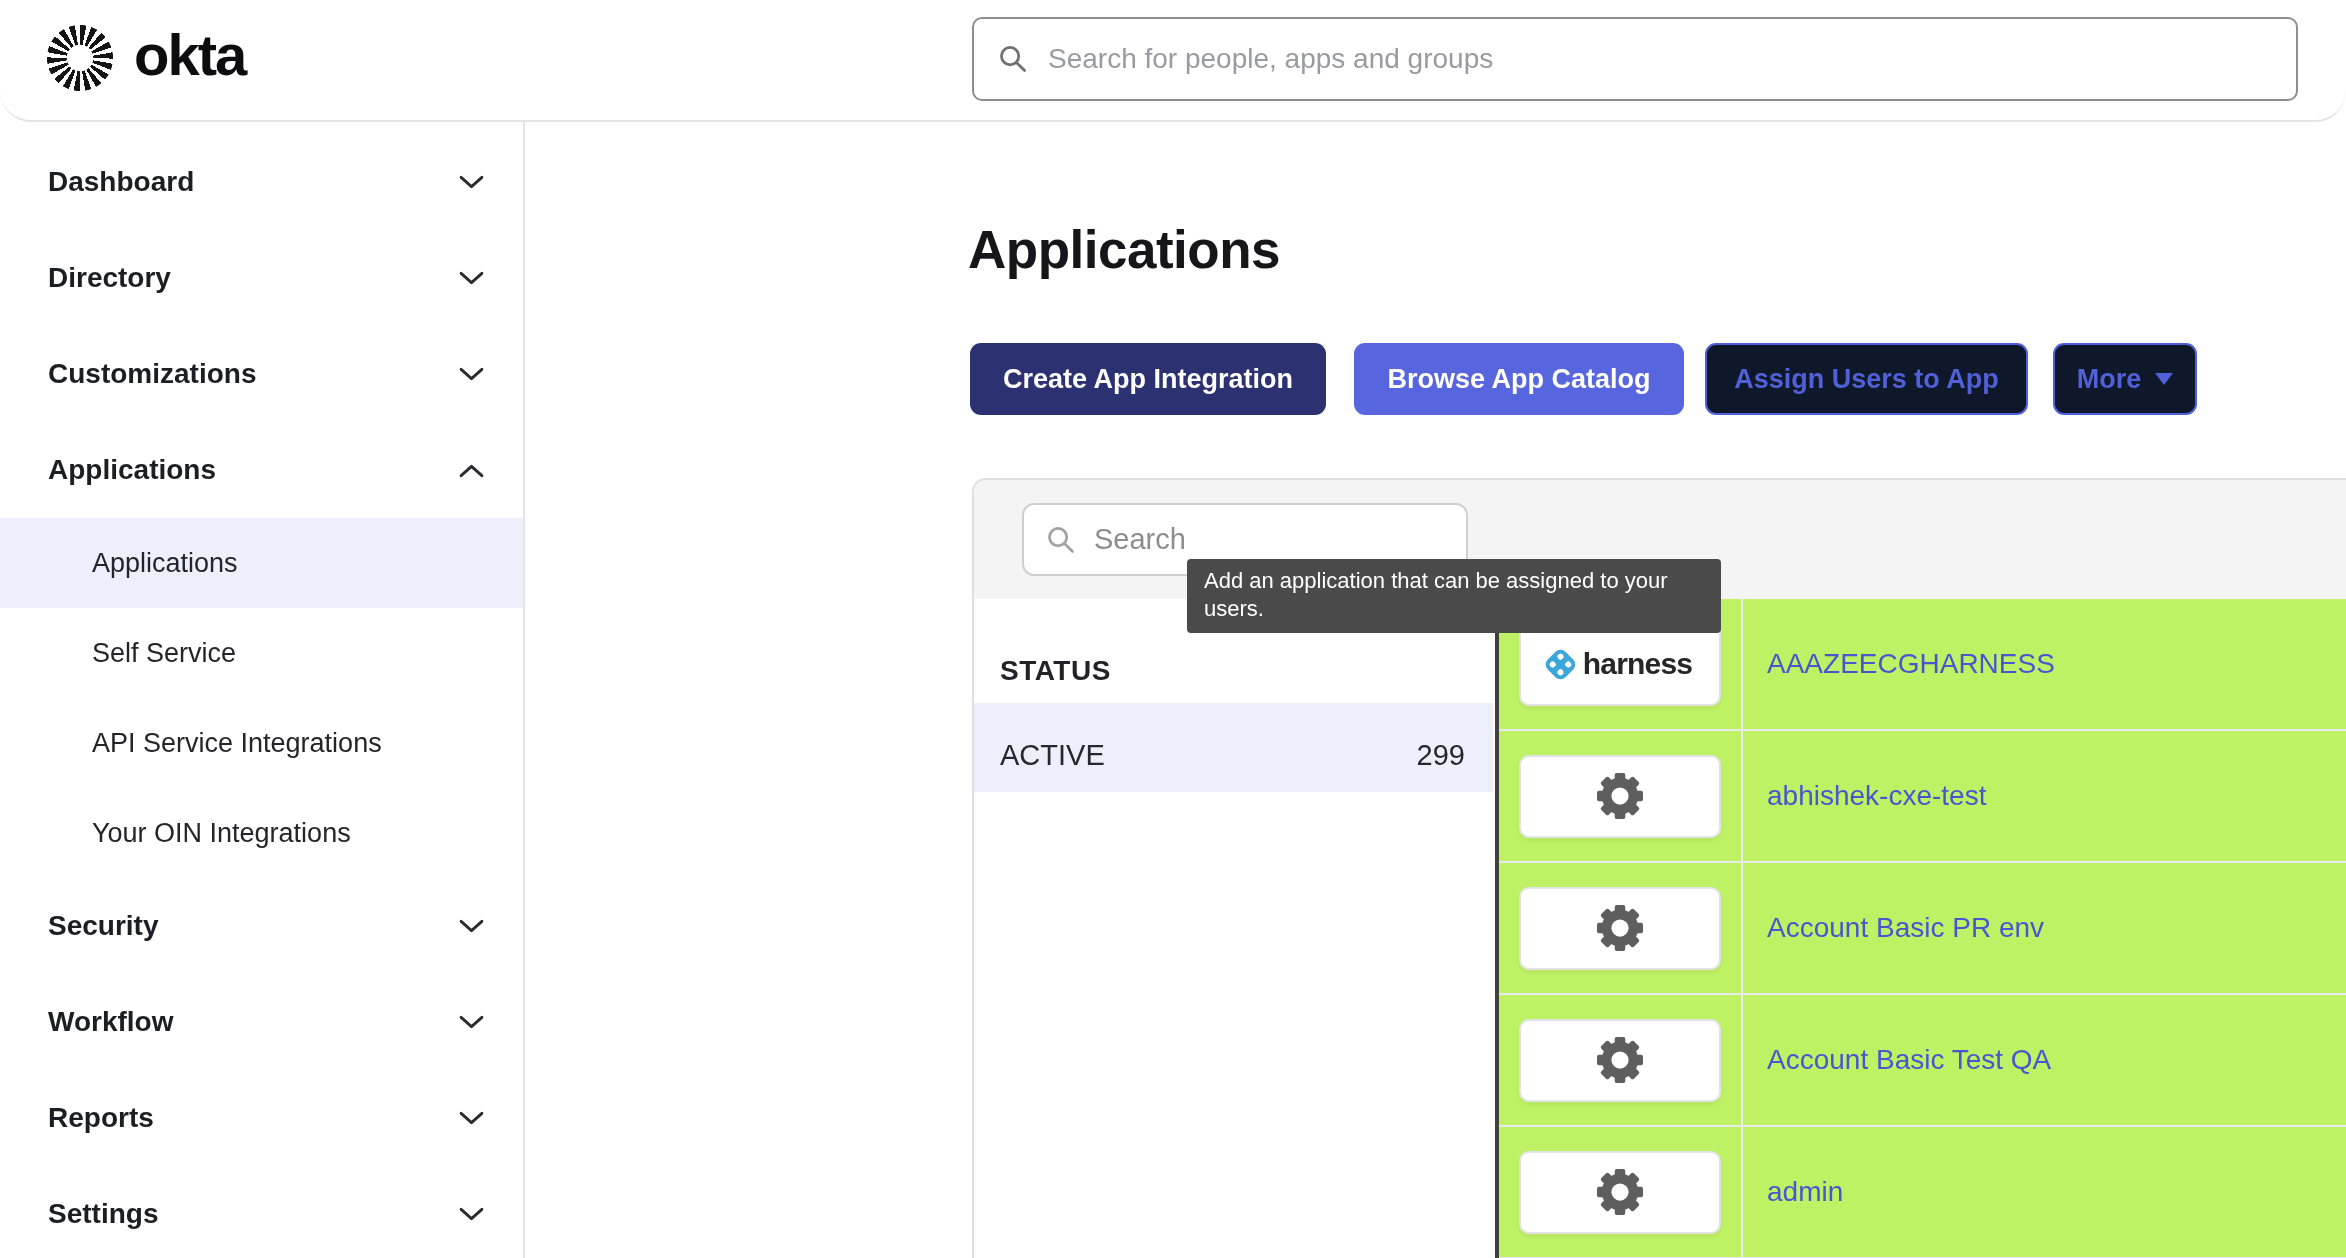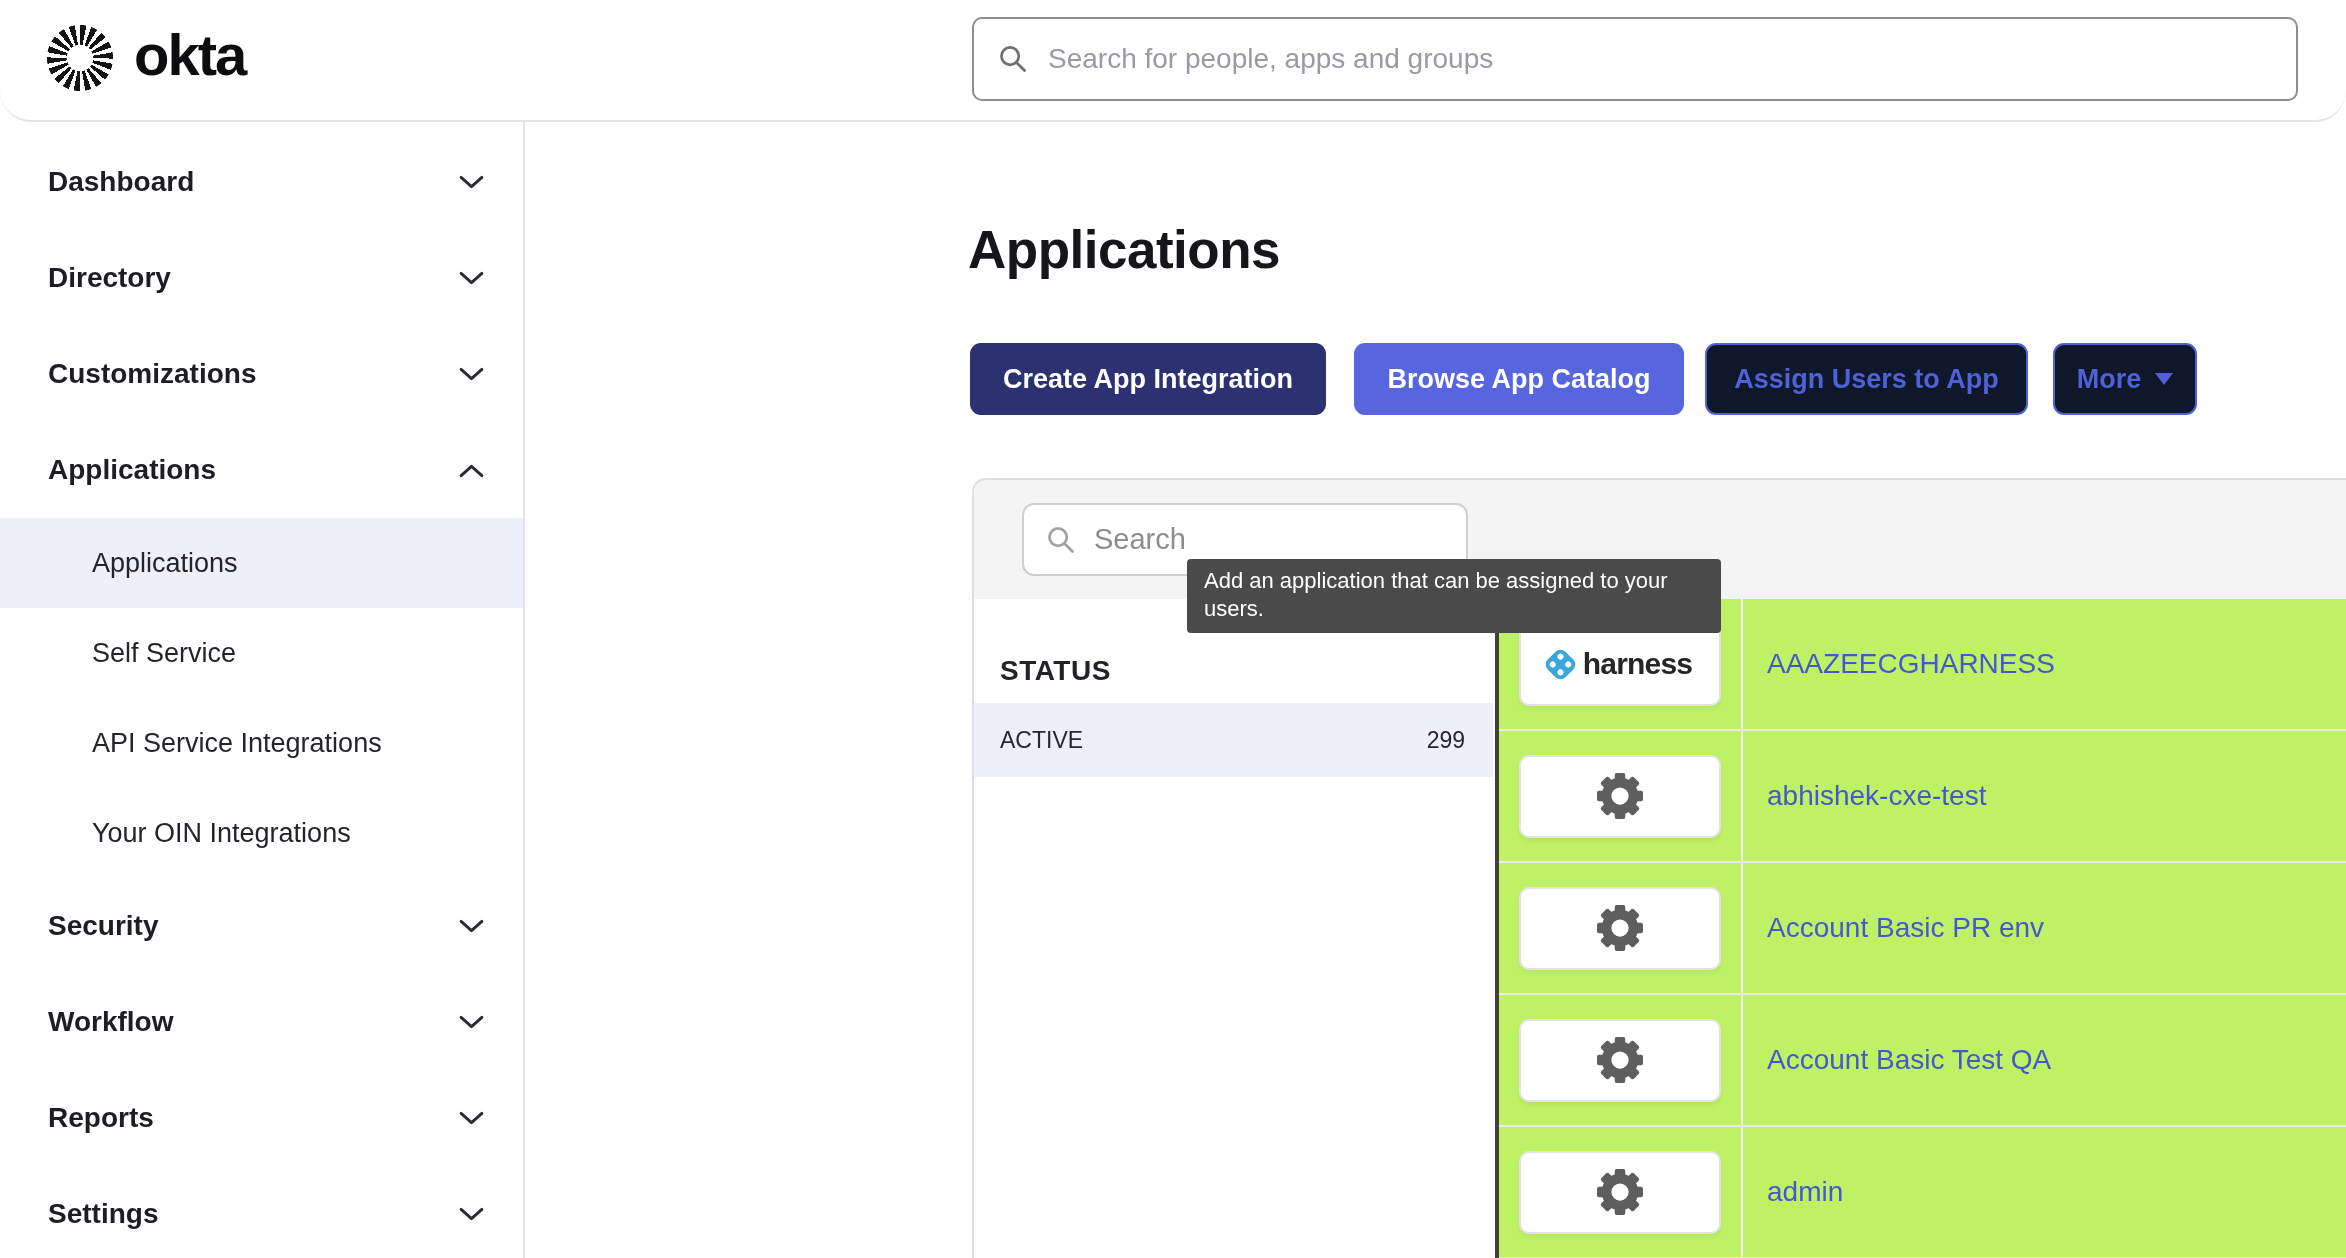--- a/index.html
+++ b/index.html
@@ -57,21 +57,21 @@
     border:2px solid #cfcfd2;border-radius:12px;box-sizing:border-box;
     display:flex;align-items:center;gap:16px;padding:0 22px;}
   .panel-search input{border:none;outline:none;flex:1;font-size:29px;color:#1d1d21;background:transparent;
     font-family:inherit;}
   .panel-search input::placeholder{color:#8d8d91;}
   
   .status-pane{position:absolute;left:0;top:119px;width:519px;bottom:0;background:#fff;}
   .status-header{padding:56px 0 0 26px;font-size:28px;font-weight:700;letter-spacing:0.5px;color:#222228;}
   .status-rows{margin-top:16px;}
   .status-row{height:74px;display:flex;align-items:center;justify-content:space-between;
-    padding:0 28px 0 26px;font-size:23px;color:#27272d;cursor:pointer;}
+    padding:15px 28px 0 26px;font-size:29px;color:#27272d;cursor:pointer;}
   .status-row.selected{background:#edf0fa;}
   
   .apps-pane{position:absolute;left:521px;top:119px;right:0;bottom:0;border-left:4px solid #404040;background:#bef264;}
   .app-row{height:130px;border-bottom:2px solid #ebebed;display:flex;align-items:center;}
   .logo-cell{width:242px;align-self:stretch;display:flex;align-items:center;justify-content:center;
     border-right:2px solid #f0f0f2;flex:none;}
   .logo-card{width:202px;height:83px;background:#fff;border:2px solid #e3e3e6;border-radius:10px;
     box-sizing:border-box;display:flex;align-items:center;justify-content:center;
     box-shadow:0 3px 4px rgba(0,0,0,0.05);}
   .app-name{margin-left:24px;font-size:28px;color:#4a56cf;text-decoration:none;cursor:pointer;}

